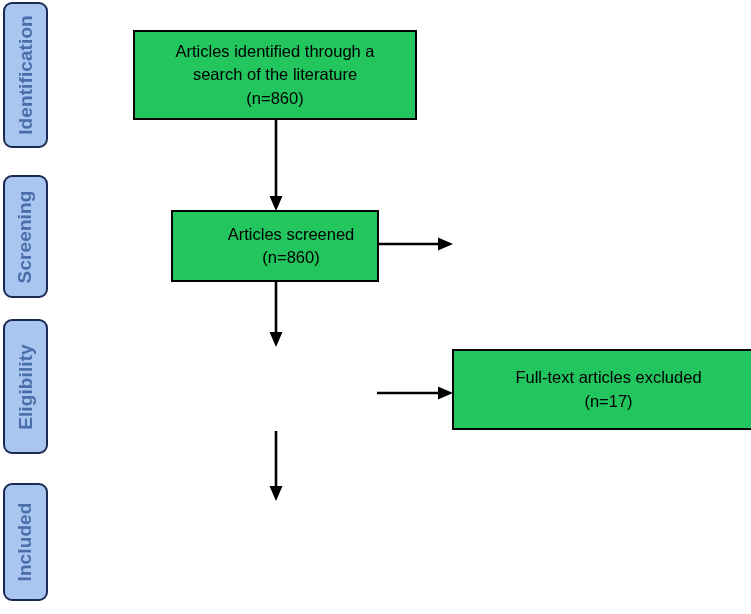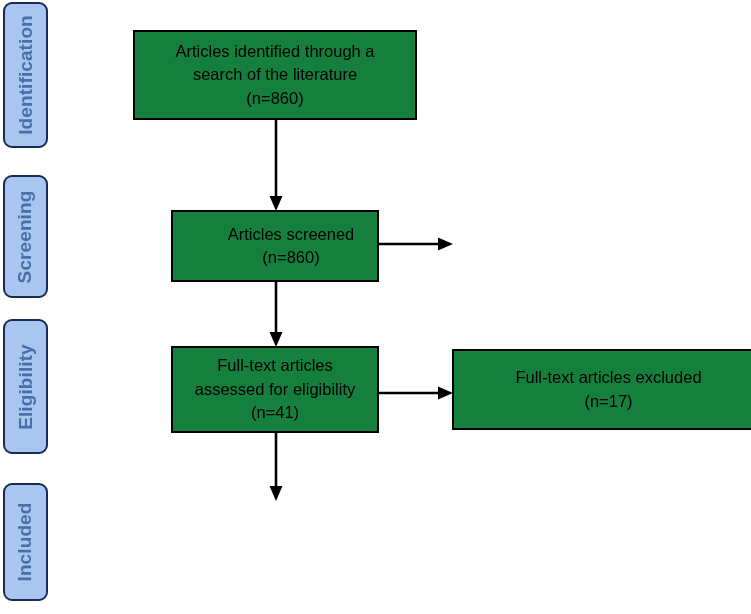--- a/index.html
+++ b/index.html
@@ -37,21 +37,21 @@
     color: #4a6ea9;
     white-space: nowrap;
     transform: rotate(-90deg);
     letter-spacing: 0.1px;
   }
 
   
   .flow-box {
     position: absolute;
     box-sizing: border-box;
-    background: #15803d;
+    background: #22c55e;
     border: 2px solid #000000;
     display: flex;
     align-items: center;
     justify-content: center;
     text-align: center;
   }
   .flow-text {
     font-family: "Liberation Sans", sans-serif;
     font-size: 16.5px;
     line-height: 1.42;
@@ -95,25 +95,20 @@
 search of the literature
 (n=860)</span>
   </div>
 
   <div class="flow-box" style="left:171px; top:210px; width:208px; height:72px;padding-left:32px;">
     <span class="flow-text">Articles screened
 (n=860)</span>
   </div>
 
 
-  <div class="flow-box" style="left:171px; top:346px; width:208px; height:87px;">
-    <span class="flow-text">Full-text articles
-assessed for eligibility
-(n=41)</span>
-  </div>
 
   <div class="flow-box" style="left:452px; top:349px; width:313px; height:81px;">
     <span class="flow-text">Full-text articles excluded
 (n=17)</span>
   </div>
 
 
   <div class="conn" style="left:266px; top:118px; width:20px; height:94px;">
     <svg width="20" height="94" viewBox="0 0 20 94" aria-hidden="true">
       <line x1="10" y1="0" x2="10" y2="80" stroke="#000000" stroke-width="2.6"></line>

